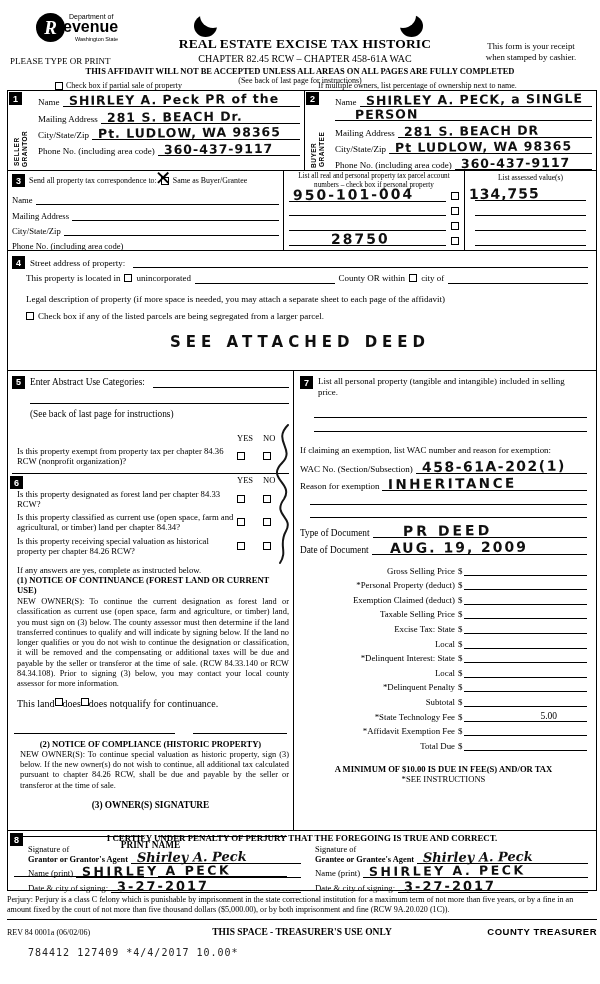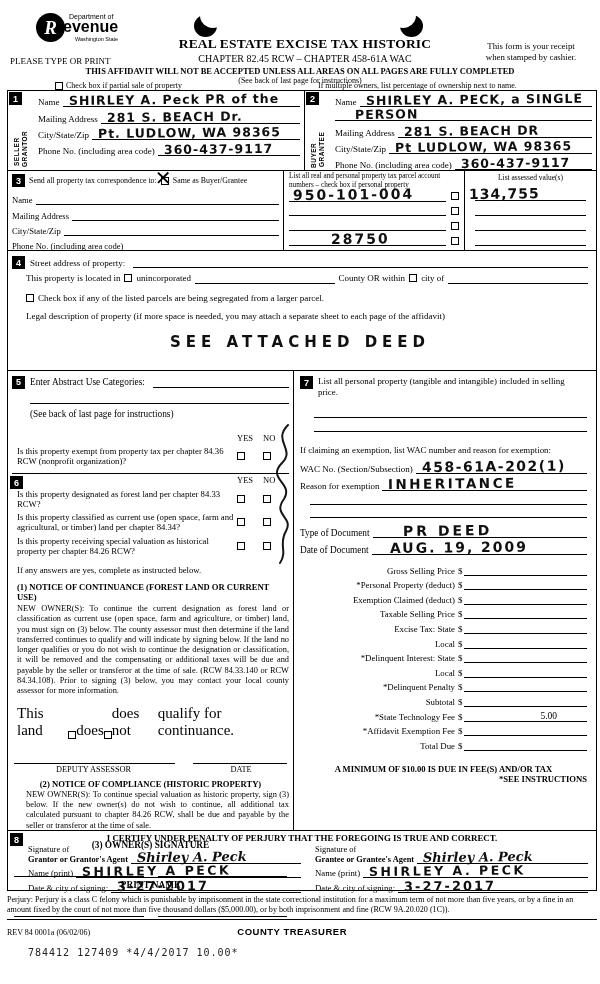--- a/index.html
+++ b/index.html
@@ -184,21 +184,21 @@
           <span class="lbl" style="font-size:8.6px">City/State/Zip</span>
           <span class="line"></span>
         </div>
         <div class="frow" style="height:15px">
           <span class="lbl" style="font-size:8.6px">Phone No. (including area code)</span>
           <span class="line"></span>
         </div>
       </div>
 
       <div class="cell" style="width:182px;border-left:1px solid #000;border-right:1px solid #000;padding:1px 5px 0 5px">
-        <div style="text-align:left;font-size:7.2px;line-height:8.6px">
+        <div style="text-align:center;font-size:7.2px;line-height:8.6px">
           <div>List all real and personal property tax parcel account</div>
           <div>numbers – check box if personal property</div>
         </div>
         <div class="frow" style="height:14px;align-items:center">
           <span class="line">
             <span class="hw" style="font-size:14px;letter-spacing:2px;left:4px">950-101-004</span>
           </span>
             <span class="cb" style="margin-left:5px"></span>
         </div>
         <div class="frow" style="height:15px;align-items:center">
@@ -245,25 +245,25 @@
       <div class="frow" style="height:16px;align-items:center;gap:4px;margin-left:14px">
         <span>This property is located in</span>
         <span class="cb"></span>
         <span>unincorporated</span>
         <span class="line" style="max-width:150px"></span>
         <span style="font-weight:normal">County OR  within</span>
         <span class="cb"></span>
         <span>city of</span>
         <span class="line"></span>
       </div>
+      <div style="margin:8px 0 0 14px">Legal description of property (if more space is needed, you may attach a separate sheet to each page of the affidavit)</div>
       <div style="display:flex;align-items:center;gap:4px;margin:7px 0 0 14px">
         <span class="cb"></span>
         <span>Check box if any of the listed parcels are being segregated from a larger parcel.</span>
       </div>
-      <div style="margin:8px 0 0 14px">Legal description of property (if more space is needed, you may attach a separate sheet to each page of the affidavit)</div>
       <div style="text-align:center;margin-top:12px">
         <span class="hw" style="position:static;font-size:15px;letter-spacing:5px">SEE ATTACHED DEED</span>
       </div>
     </div>
 
     <div class="abs" style="left:0;top:280px;width:100%;height:460px;border-bottom:1px solid #000;display:flex">
 
       <div class="cell" style="width:286px;border-right:1px solid #000;padding:4px 4px 0 4px">
         <div class="frow" style="height:14px;align-items:center;gap:5px">
           <span class="nsq">5</span>
@@ -304,43 +304,39 @@
             <span class="cbc"><span class="cb"></span></span>
           </div>
           <div class="qrow" style="margin-top:4px">
             <span class="qtxt" style="padding-left:5px">Is this property receiving special valuation as historical property per chapter 84.26 RCW?</span>
             <span class="cbc"><span class="cb"></span></span>
             <span class="cbc"><span class="cb"></span></span>
           </div>
         </div>
 
         <div style="margin:9px 0 0 5px;font-size:8.7px">If any answers are yes, complete as instructed below.</div>
-        <div class="bold-c" style="margin:7px 0 0 5px">(1) NOTICE OF CONTINUANCE (FOREST LAND OR CURRENT USE)</div>
+        <div class="bold-c" style="margin:0 0 0 5px">(1) NOTICE OF CONTINUANCE (FOREST LAND OR CURRENT USE)</div>
         <div class="body-sm" style="margin:2px 0 0 5px">NEW OWNER(S): To continue the current designation as forest land or classification as current use (open space, farm and agriculture, or timber) land, you must sign on (3) below. The county assessor must then determine if the land transferred continues to qualify and will indicate by signing below. If the land no longer qualifies or you do not wish to continue the designation or classification, it will be removed and the compensating or additional taxes will be due and payable by the seller or transferor at the time of sale. (RCW 84.33.140 or RCW 84.34.108). Prior to signing (3) below, you may contact your local county assessor for more information.</div>
 
-        <div style="display:flex;align-items:flex-end;margin:8px 0 0 5px;font-size:15px">
+        <div style="display:flex;align-items:flex-start;margin:8px 0 0 5px;font-size:10px">
           <span>This land</span>
           <span class="cb"></span>
           <span>does</span>
           <span class="cb"></span>
           <span>does not</span>
           <span>qualify for continuance.</span>
         </div>
 
         <div style="display:flex;gap:18px;margin:14px 2px 0 2px">
           <span class="line" style="flex:1.7"></span>
           <span class="line" style="flex:1"></span>
         </div>
-        <div style="display:flex;gap:18px;font-size:8.3px;margin-top:1px">
-          <span style="flex:1.7;text-align:center">DEPUTY ASSESSOR</span>
-          <span style="flex:1;text-align:center">DATE</span>
-        </div>
 
         <div class="bold-c" style="margin-top:5px;text-align:center">(2) NOTICE OF COMPLIANCE (HISTORIC PROPERTY)</div>
-        <div class="body-sm" style="margin:1px 0 0 14px">NEW OWNER(S): To continue special valuation as historic property, sign (3) below. If the new owner(s) do not wish to continue, all additional tax calculated pursuant to chapter 84.26 RCW, shall be due and payable by the seller or transferor at the time of sale.</div>
+        <div class="body-sm" style="margin:1px 0 0 8px">NEW OWNER(S): To continue special valuation as historic property, sign (3) below. If the new owner(s) do not wish to continue, all additional tax calculated pursuant to chapter 84.26 RCW, shall be due and payable by the seller or transferor at the time of sale.</div>
 
         <div style="margin-top:9px;text-align:center;font-weight:bold;font-size:9.3px">(3)  OWNER(S) SIGNATURE</div>
         <div style="display:flex;gap:14px;margin:16px 2px 0 2px">
           <span class="line"></span>
           <span class="line"></span>
         </div>
         <div style="margin-top:3px;text-align:center;font-weight:bold;font-size:9.3px">PRINT NAME</div>
         <div style="display:flex;gap:14px;margin:16px 2px 0 2px">
           <span class="line"></span>
           <span class="line"></span>
@@ -460,21 +456,21 @@
               <span class="line"></span>
             </div>
           <div class="mrow">
               <span class="mlbl">Total Due</span>
               <span class="md">$</span>
               <span class="line"></span>
             </div>
         </div>
 
         <div style="margin-top:13px;text-align:center;font-weight:bold;font-size:8.6px">A MINIMUM OF $10.00 IS DUE IN FEE(S) AND/OR TAX</div>
-        <div style="text-align:right;font-weight:bold;font-size:8.6px">*SEE INSTRUCTIONS</div>
+        <div style="text-align:center;font-weight:normal;font-size:8.6px">*SEE INSTRUCTIONS</div>
       </div>
     </div>
 
     <div class="abs" style="left:0;top:740px;width:100%;height:61px">
       <span class="nsq abs" style="left:2px;top:2px">8</span>
       <div style="text-align:center;font-weight:bold;font-size:8.9px;padding-top:2px">I CERTIFY UNDER PENALTY OF PERJURY THAT THE FOREGOING IS TRUE AND CORRECT.</div>
       <div style="display:flex;padding:2px 8px 0 20px;gap:14px">
 
         <div style="flex:1">
           <div class="frow" style="height:19px">
@@ -526,17 +522,18 @@
       </div>
     </div>
   </div>
 
   <div class="abs" style="left:7px;top:895px;width:590px;font-size:8.1px;line-height:10.2px;border-bottom:1px solid #000;padding-bottom:4px">
     <span style="font-weight:normal">Perjury:</span><span> Perjury is a class C felony which is punishable by imprisonment in the state correctional institution for a maximum term of not more than five years, or by a fine in an amount fixed by the court of not more than five thousand dollars ($5,000.00), or by both imprisonment and fine (RCW 9A.20.020 (1C)).</span>
   </div>
 
   <div class="abs" style="left:7px;top:926px;width:590px;display:flex;align-items:baseline">
     <span style="width:170px;font-size:8px">REV 84 0001a (06/02/06)</span>
+    <span style="flex:1;text-align:center;font-weight:bold;font-size:9.5px">THIS SPACE - TREASURER'S USE ONLY</span>
     <span style="width:170px;text-align:right;font:bold 9.5px 'Liberation Sans',sans-serif;letter-spacing:.5px">COUNTY TREASURER</span>
   </div>
   <div class="abs" style="left:28px;top:947px;font-family:'DejaVu Sans Mono',monospace;font-size:10px;letter-spacing:1px;color:#222">784412 127409 *4/4/2017 10.00*</div>
 
 </div>
 
 </body></html>

